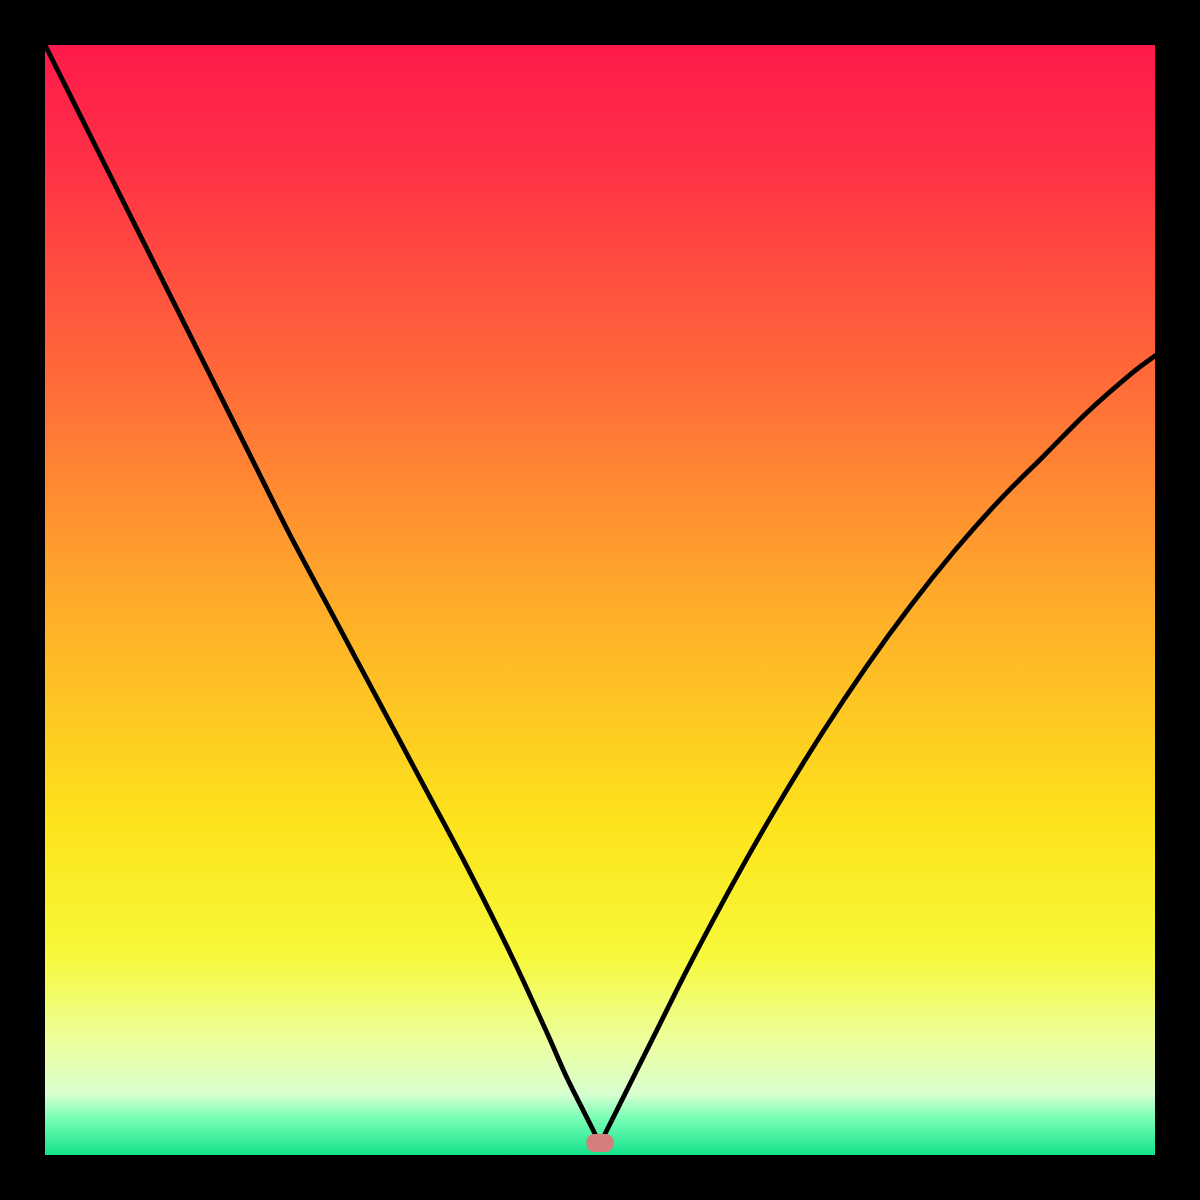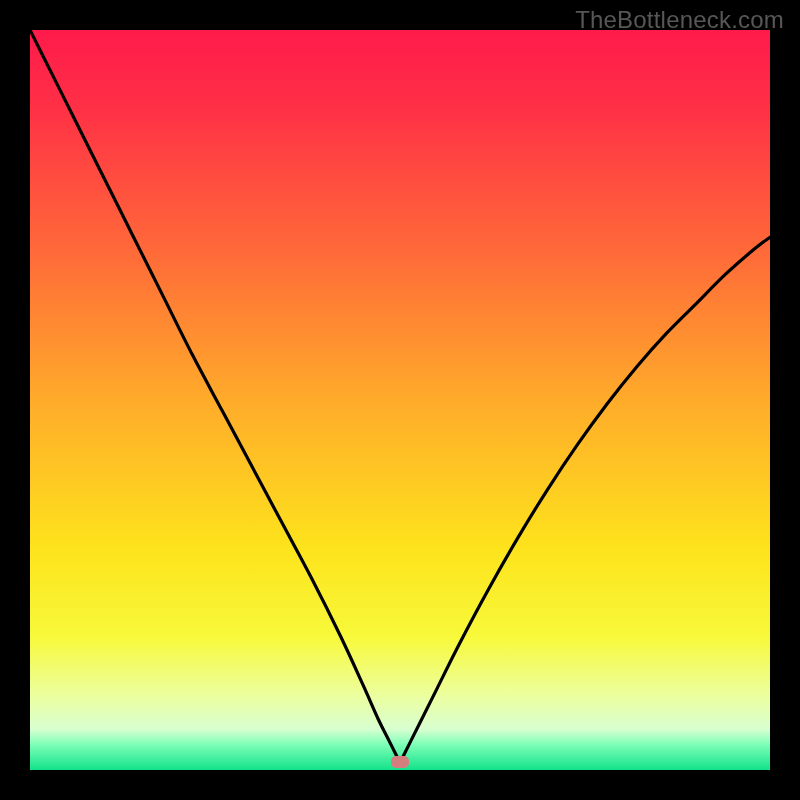--- a/index.html
+++ b/index.html
@@ -42,21 +42,20 @@
     border-radius: 5px;
     transform: translate(-50%, -50%);
     z-index: 5;
   }
 </style>
 </head>
 <body>
 
 <div class="frame">
 
-  <div class="watermark">TheBottleneck.com</div>
 
   <svg class="plot" viewBox="0 0 740 740" preserveAspectRatio="none">
     <defs>
       <linearGradient id="bg-grad" x1="0" y1="0" x2="0" y2="1">
       <stop offset="0.00%" stop-color="#ff1a4b"></stop>
           <stop offset="10.00%" stop-color="#ff2f46"></stop>
           <stop offset="30.00%" stop-color="#ff6a39"></stop>
           <stop offset="50.00%" stop-color="#ffab2a"></stop>
           <stop offset="70.00%" stop-color="#fde31c"></stop>
           <stop offset="82.00%" stop-color="#f7f93a"></stop>

